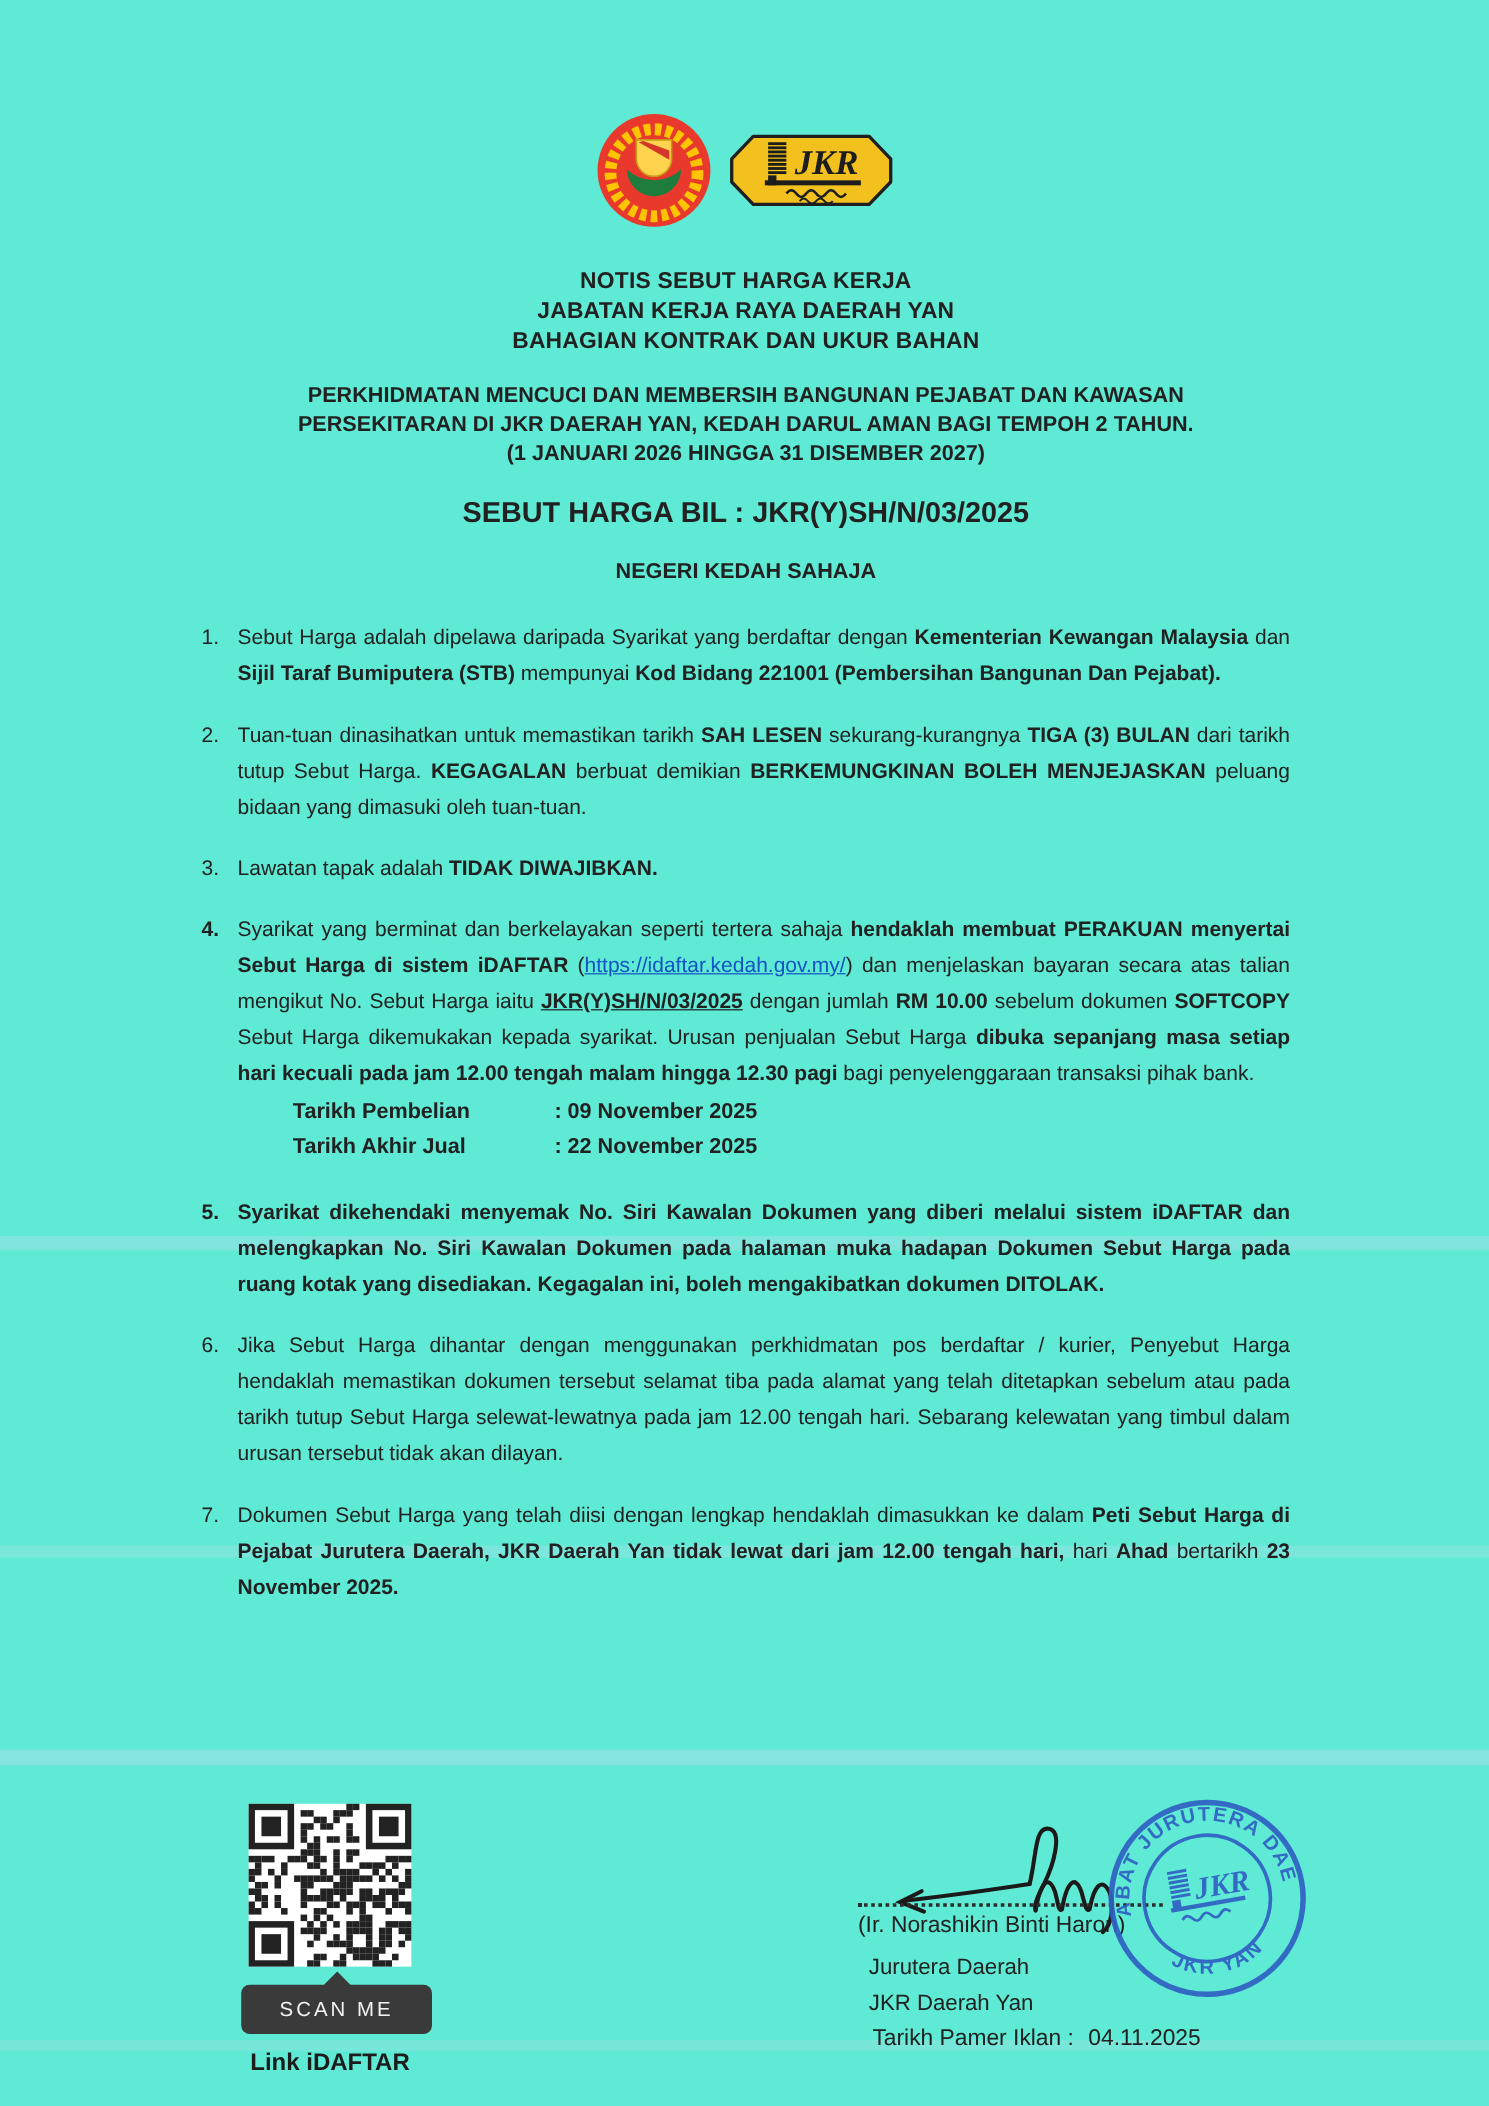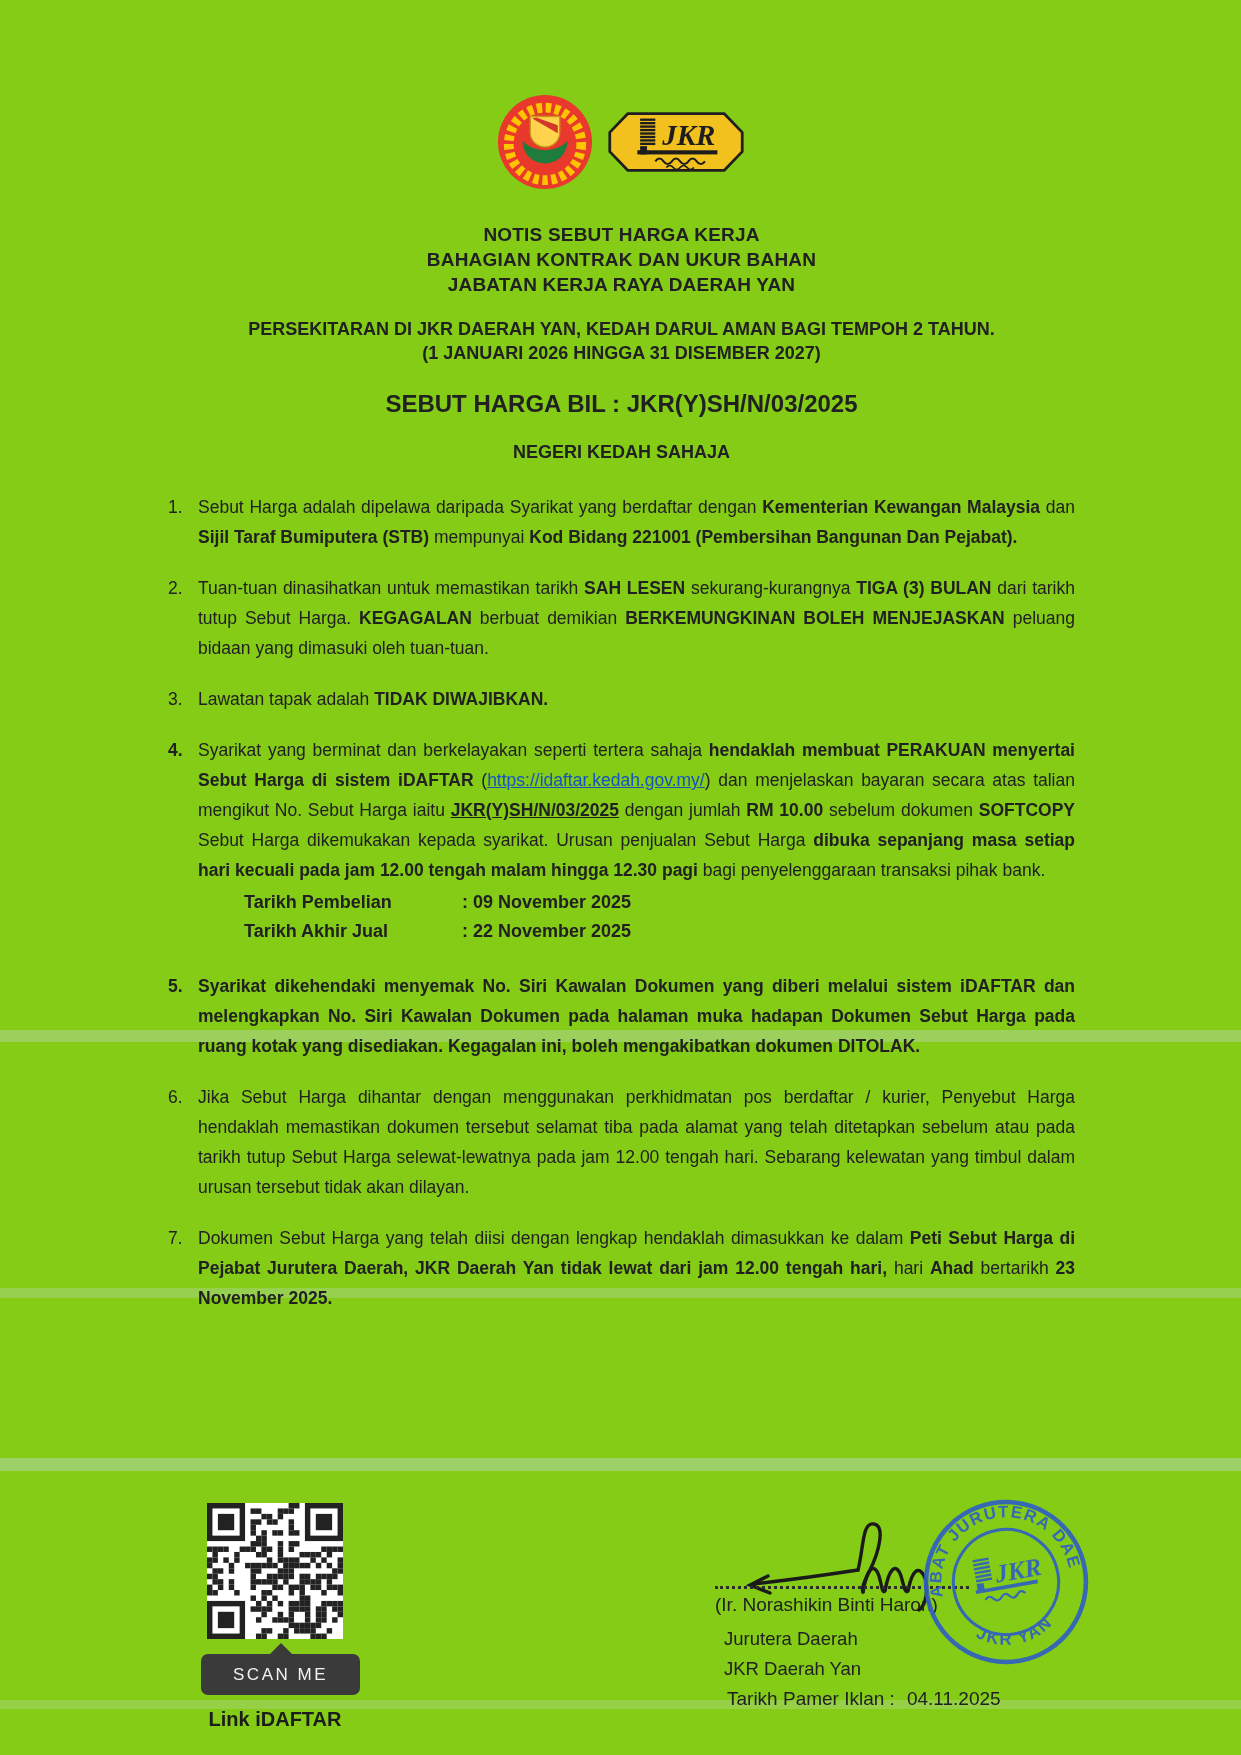--- a/index.html
+++ b/index.html
@@ -1,17 +1,17 @@
 <!DOCTYPE html>
 <html><head>
 <meta charset="utf-8">
 <style>
   *{box-sizing:border-box}
   html,body{margin:0;padding:0;background:#ffffff}
-  .page{position:relative;width:1241px;height:1755px;background:#84cc16;
+  .page{position:relative;width:1241px;height:1755px;background:#5eead4;
         font-family:"Liberation Sans",sans-serif;color:#212121;overflow:hidden}
   .band{position:absolute;left:0;width:100%;pointer-events:none}
   .logos{position:absolute;top:93px;left:0;width:100%;display:flex;justify-content:center;align-items:center;gap:13px}
   .content{position:absolute;left:168px;top:222px;width:907px}
   .center{text-align:center;font-weight:bold}
   .titles{font-size:19px;line-height:25px;letter-spacing:.2px}
   .project{margin-top:20px;font-size:18px;line-height:24px}
   .quote{margin-top:26px;font-size:24px;line-height:25px}
   .region{margin-top:24px;font-size:18px;line-height:25px}
   .list{margin-top:27px}
@@ -76,25 +76,26 @@
       </g>
       <text x="80" y="54" font-family="Liberation Serif, serif" font-style="italic" font-weight="bold" font-size="42" fill="#1d1d1d">JKR</text>
       <path d="M70,78 q6,-8 12,0 q6,8 12,0 q6,-8 12,0 q6,8 12,0 q6,-8 12,0 q6,8 12,0" fill="none" stroke="#1d1d1d" stroke-width="3"></path>
       <path d="M86,87 q5,-6 10,0 q5,6 10,0 q5,-6 10,0 q5,6 10,0" fill="none" stroke="#1d1d1d" stroke-width="2.4"></path>
     </svg>
   </div>
 
   <div class="content">
     <div class="center titles">
       <div>NOTIS SEBUT HARGA KERJA</div>
+      <div>JABATAN KERJA RAYA DAERAH YAN</div>
       <div>BAHAGIAN KONTRAK DAN UKUR BAHAN</div>
-      <div>JABATAN KERJA RAYA DAERAH YAN</div>
     </div>
 
     <div class="center project">
+      <div>PERKHIDMATAN MENCUCI DAN MEMBERSIH BANGUNAN PEJABAT DAN KAWASAN</div>
       <div>PERSEKITARAN DI JKR DAERAH YAN, KEDAH DARUL AMAN BAGI TEMPOH 2 TAHUN.</div>
       <div>(1 JANUARI 2026 HINGGA 31 DISEMBER 2027)</div>
     </div>
 
     <div class="center quote">SEBUT HARGA BIL : JKR(Y)SH/N/03/2025</div>
     <div class="center region">NEGERI KEDAH SAHAJA</div>
 
     <div class="list">
       <div class="li">
         <div class="num">1.</div>

